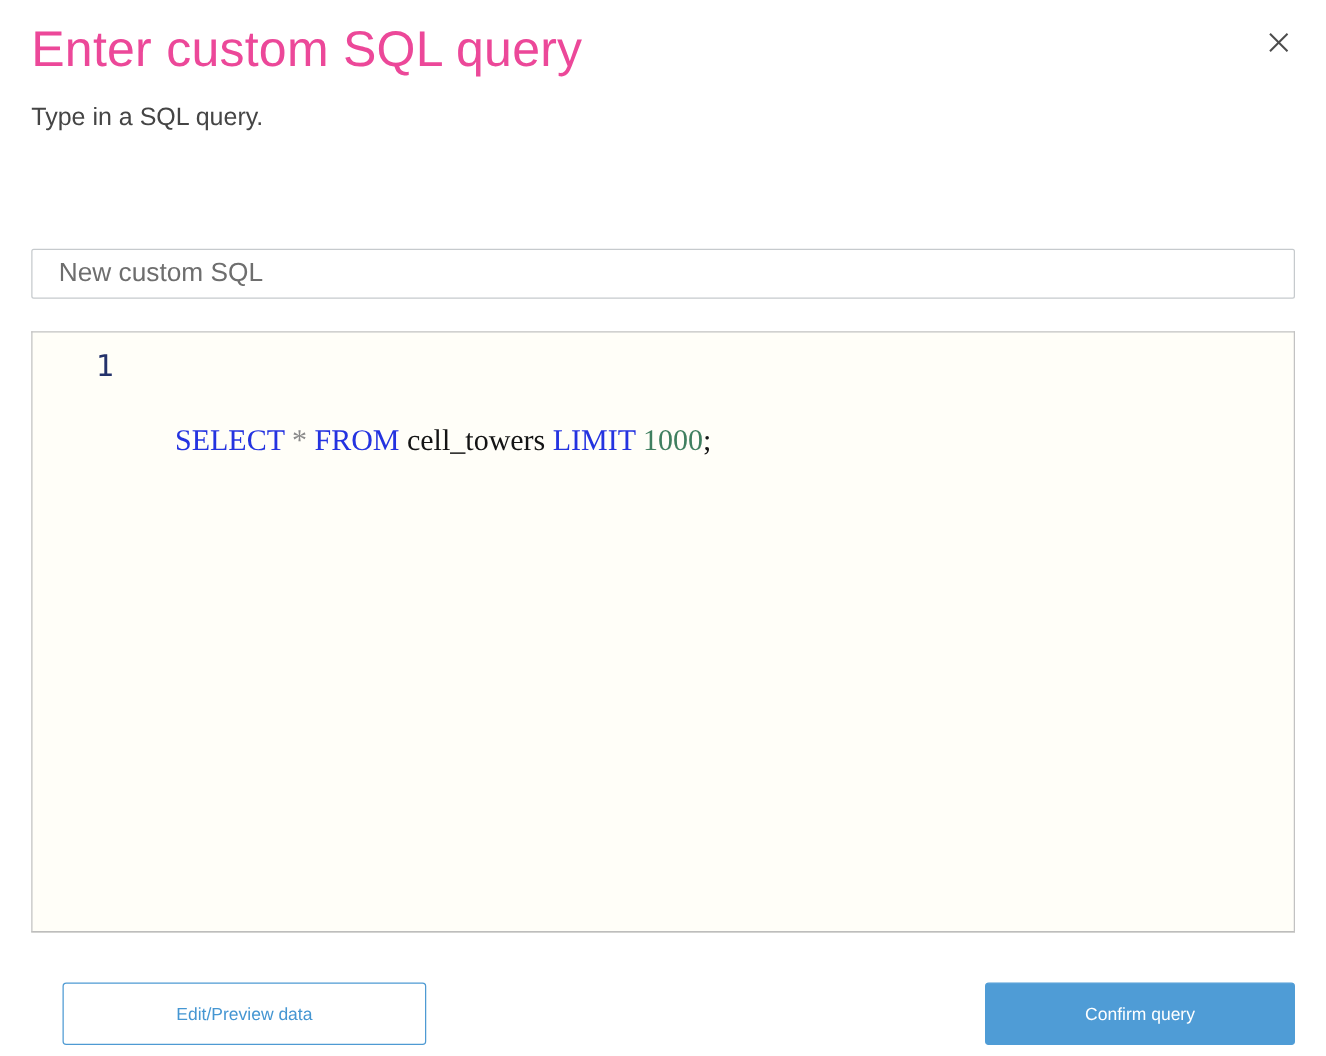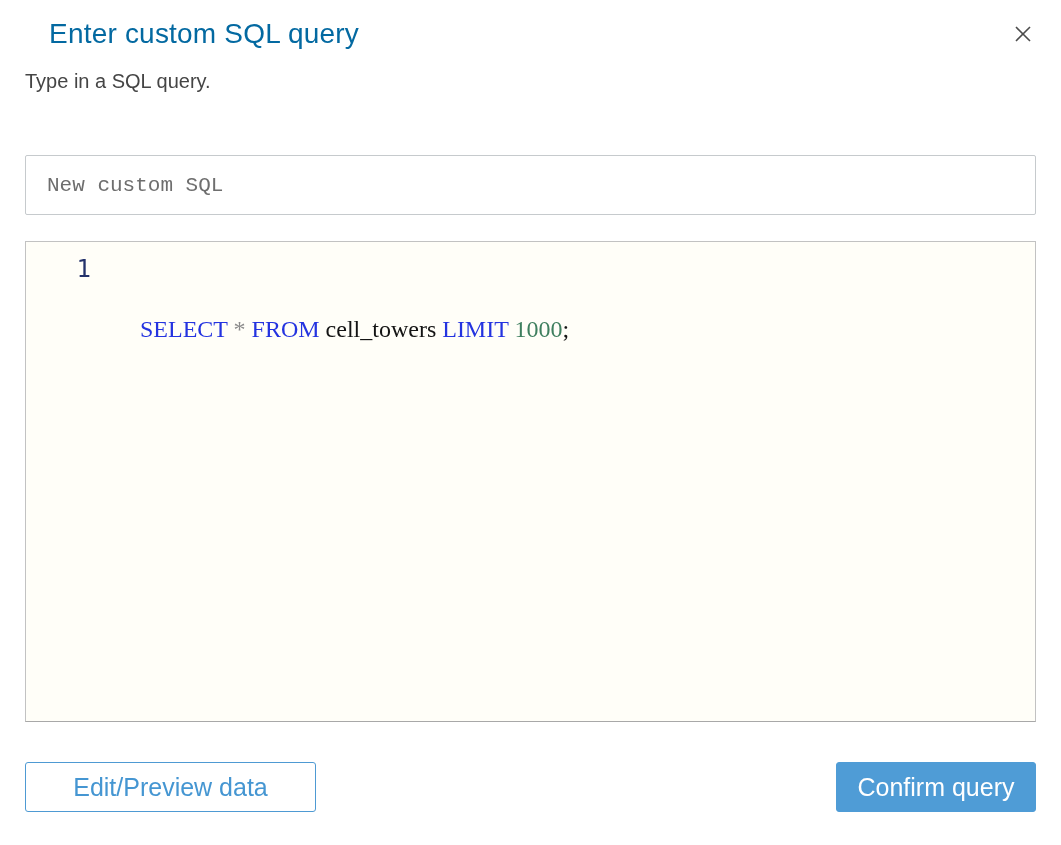--- a/index.html
+++ b/index.html
@@ -3,25 +3,24 @@
 <meta charset="utf-8">
 <style>
   * { box-sizing: border-box; margin: 0; padding: 0; }
   html, body { width: 1061px; height: 845px; background: #ffffff; }
   body { font-family: "Liberation Sans", sans-serif; position: relative; }
 
   .dialog { padding: 0 25px; position: relative; width: 1061px; height: 845px; }
 
   .dialog-title {
     padding-top: 18px;
-    font-size: 28px;
+    font-size: 40px;
     font-weight: 400;
-    color: #0369a1;
+    color: #ec4899;
     letter-spacing: 0.2px;
-    margin-left: 24px;
   }
 
   .close-btn {
     position: absolute;
     top: 20px;
     right: 24px;
     width: 28px;
     height: 28px;
     background: transparent;
     border: none;
@@ -32,27 +31,27 @@
   }
 
   .dialog-subtitle {
     margin-top: 20px;
     font-size: 20px;
     color: #454545;
   }
 
   .name-input {
     display: block;
-    margin-top: 62px;
+    margin-top: 93px;
     width: 1011px;
-    height: 60px;
+    height: 40px;
     border: 1px solid #c6cacd;
     border-radius: 2px;
     padding: 0 21px;
-    font-family: Liberation Mono, monospace;
+    font-family: Liberation Sans, sans-serif;
     font-size: 21px;
     color: #6e6e6e;
     background: #ffffff;
     outline: none;
   }
 
   .sql-editor {
     margin-top: 26px;
     width: 1011px;
     height: 481px;
@@ -89,37 +88,38 @@
     margin-top: 40px;
     width: 1011px;
     display: flex;
     justify-content: space-between;
     align-items: center;
   }
 
   .btn {
     height: 50px;
     font-family: "Liberation Sans", sans-serif;
-    font-size: 25px;
+    font-size: 14px;
     border-radius: 3px;
     cursor: pointer;
     display: inline-flex;
     align-items: center;
     justify-content: center;
+    margin-left: 25px;
   }
 
   .btn-secondary {
     width: 291px;
     background: #ffffff;
     border: 1px solid #4e9ad3;
     color: #4596d2;
   }
 
   .btn-primary {
-    width: 200px;
+    width: 248px;
     background: #4f9cd6;
     border: 1px solid #4f9cd6;
     color: #ffffff;
   }
 </style>
 </head>
 <body>
 
 <div class="dialog">
 

